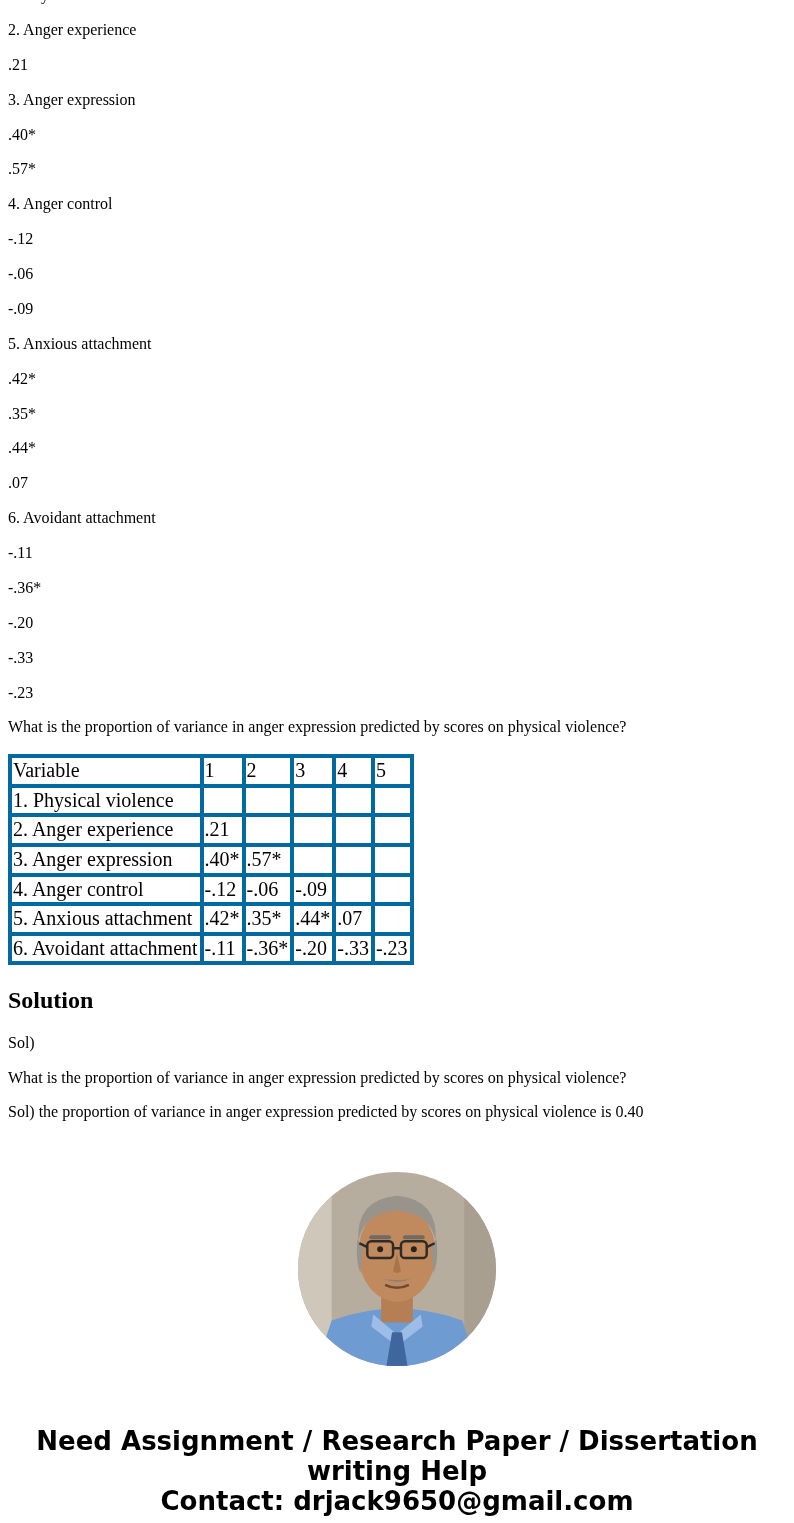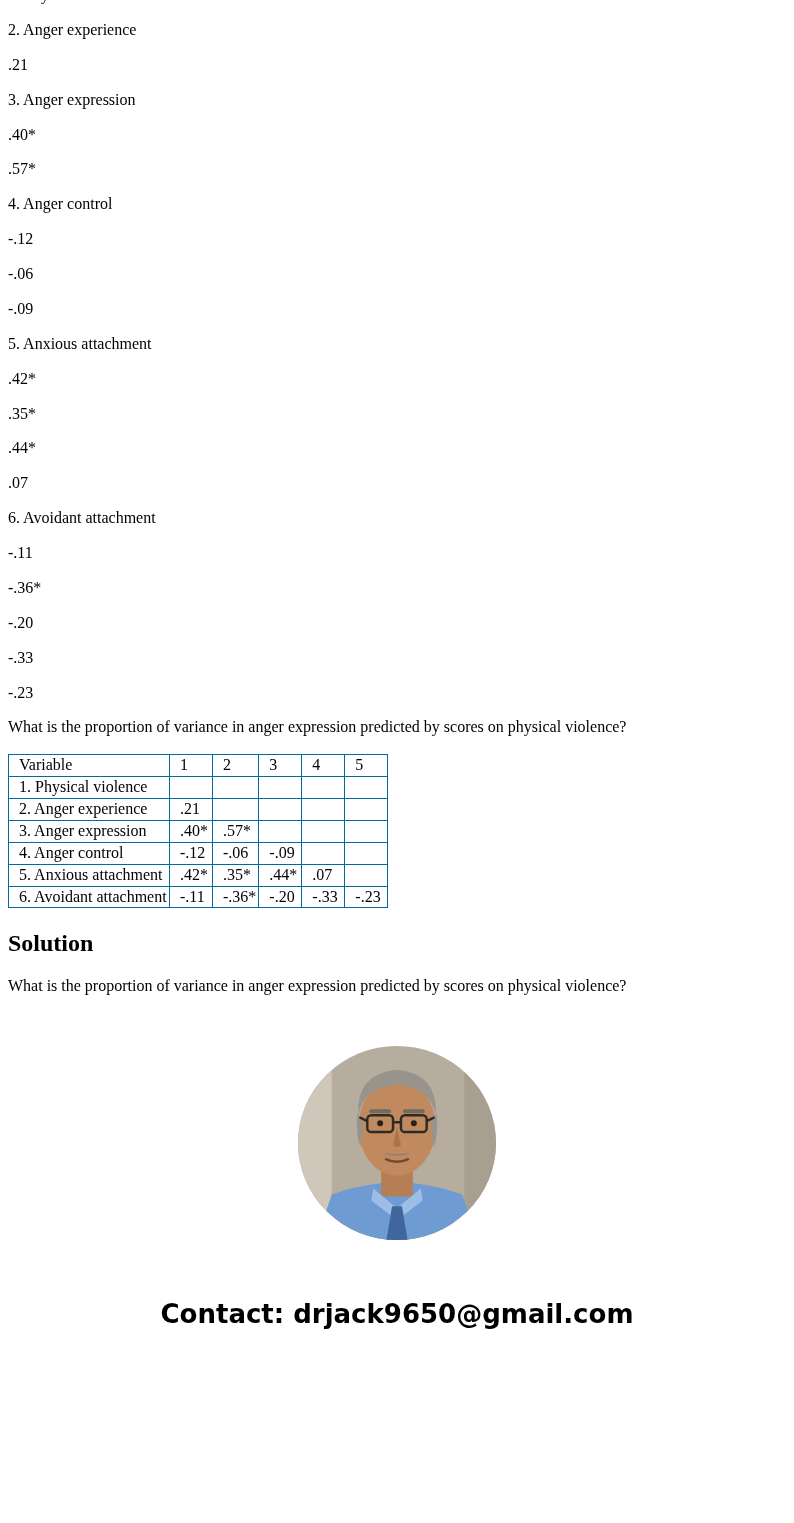--- a/index.html
+++ b/index.html
@@ -20,25 +20,25 @@
     margin-top: -30px; 
   }
   p.doc-line {
     margin: 16px 0;
   }
   table.corr {
     border-collapse: collapse;
     margin: 17px 0;
   }
   table.corr td {
-    border: 1px solid #0369a1;
-    padding: 1px 2px 1px 10px;
+    border: 4px solid #0369a1;
+    padding: 1px 2px 1px 1px;
     vertical-align: top;
     white-space: nowrap;
-    font-size: 16px;
+    font-size: 20px;
   }
   table.corr td.var { min-width: 148px; }
   table.corr td.num { min-width: 30px; }
   h2.solution {
     font-size: 24px;
     font-weight: bold;
     margin: 21px 0 19px 0;
     font-family: "Liberation Serif", serif;
   }
   .avatar-wrap {
@@ -145,21 +145,23 @@
         <td class="num">-.11</td>
         <td class="num">-.36*</td>
         <td class="num">-.20</td>
         <td class="num">-.33</td>
         <td class="num">-.23</td>
       </tr>
     </tbody>
   </table>
 
   <h2 class="solution">Solution</h2>
+  <p class="doc-line">Sol)</p>
   <p class="doc-line">What is the proportion of variance in anger expression predicted by scores on physical violence?</p>
+  <p class="doc-line">Sol)  the proportion of variance in anger expression predicted by scores on physical violence is 0.40</p>
 
   <div class="avatar-wrap">
     <svg width="204" height="198" viewBox="0 0 200 200" aria-hidden="true">
       <defs>
         <clipPath id="avclip">
             <ellipse cx="100" cy="100" rx="100" ry="98"></ellipse>
           </clipPath>
       </defs>
       <g clip-path="url(#avclip)">
 
@@ -196,16 +198,17 @@
         <path d="M100 84 L96 102 Q100 106 104 102 Z" fill="#a9744b"></path>
 
         <path d="M86 110 Q100 116 114 110 Q100 112 86 110 Z" fill="#8a817a"></path>
 
         <path d="M88 116 Q100 122 112 116" fill="none" stroke="#6d4a34" stroke-width="2.5"></path>
       </g>
     </svg>
   </div>
 
   <div class="banner">
+    <span>Need Assignment / Research Paper / Dissertation writing Help</span>
     <span class="contact">Contact: drjack9650@gmail.com</span>
   </div>
 
 </div>
 
 </body></html>

